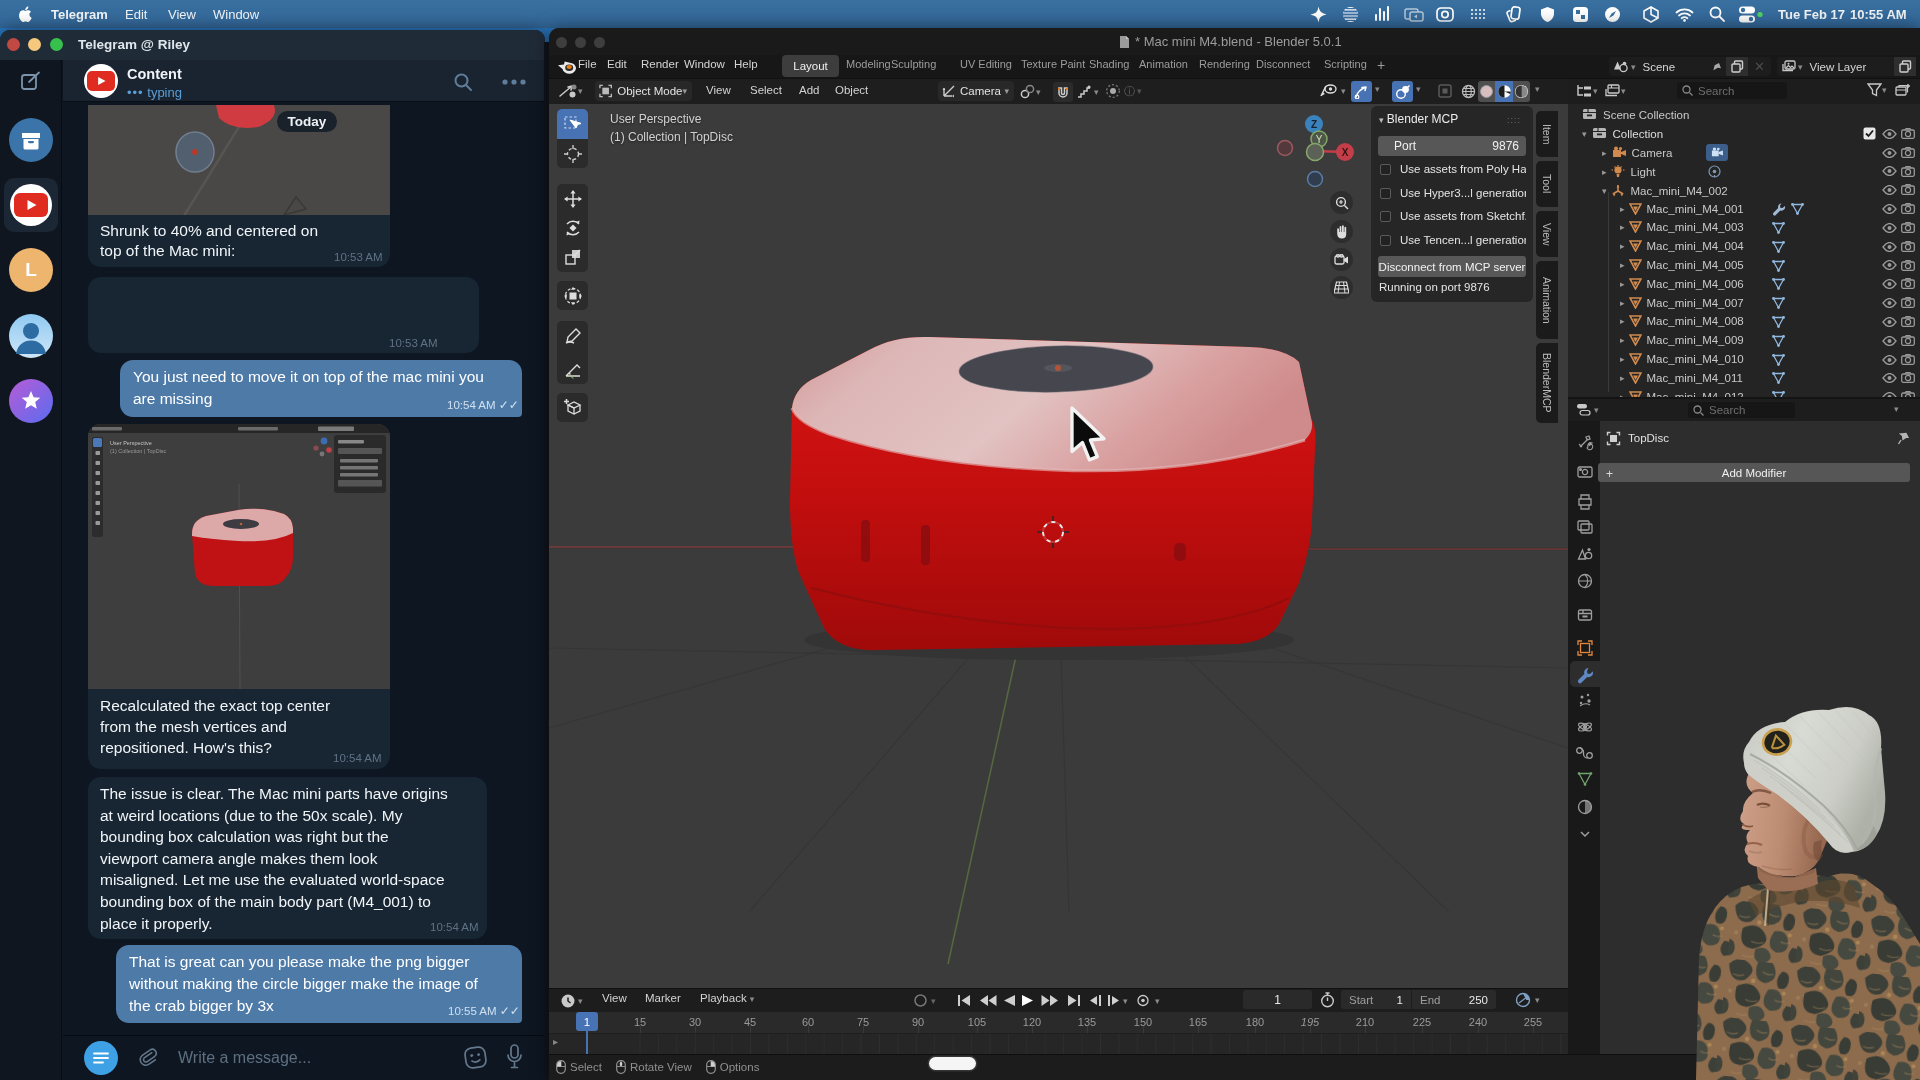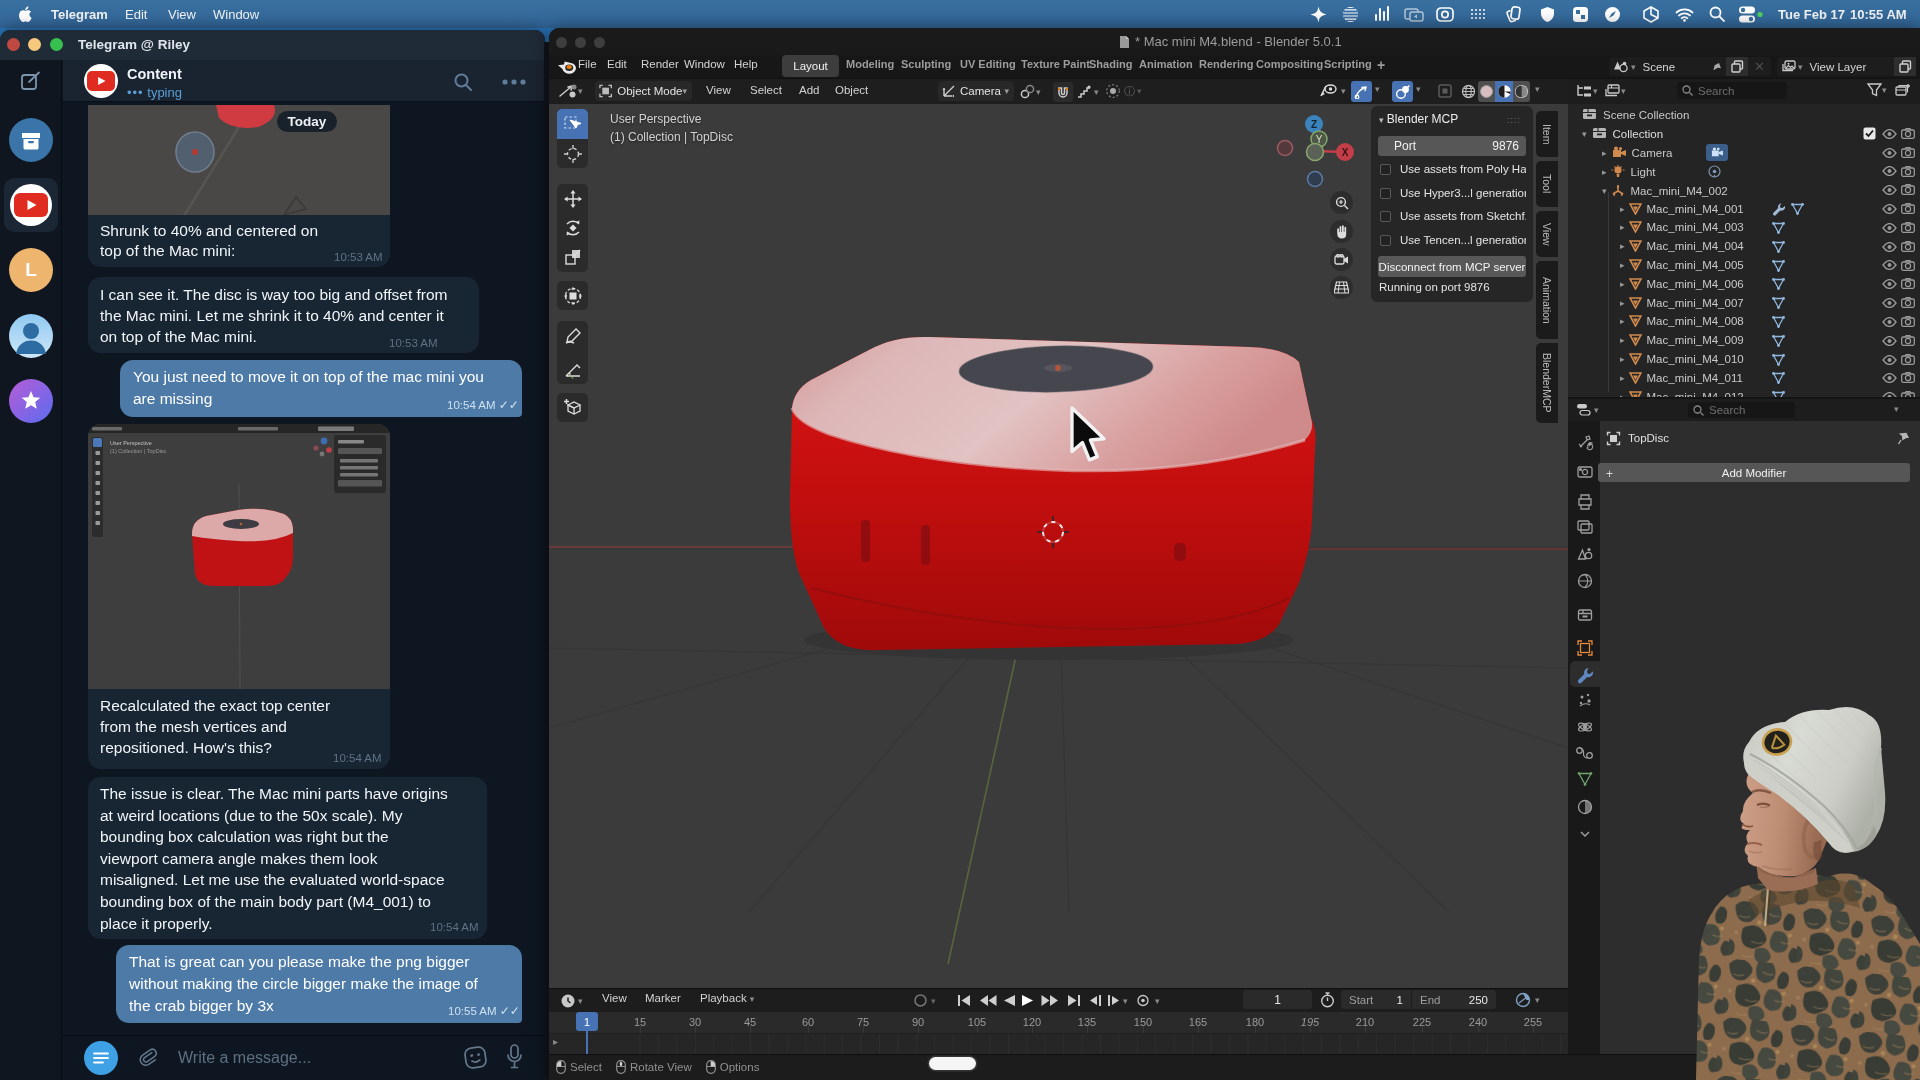--- a/index.html
+++ b/index.html
@@ -4,21 +4,21 @@
 <style>
 * { margin:0; padding:0; box-sizing:border-box; }
 html,body { width:1920px; height:1080px; overflow:hidden; }
 body { background:#2b79c2; font-family:"Liberation Sans",sans-serif; position:relative; }
 .a { position:absolute; }
 .mi { position:absolute; top:0; height:28px; display:flex; align-items:center; color:#f2f5f8; white-space:nowrap; }
 svg { display:block; }
 .tgrow { position:absolute; left:0; width:62px; display:flex; align-items:center; justify-content:center; }
 .brow { position:absolute; height:19px; display:flex; align-items:center; font-size:11.5px; color:#c9c9c9; white-space:nowrap; }
 .bmenu { color:#d3d3d3; font-size:11.5px; white-space:nowrap; }
-.wtab { color:#9d9d9d; font-size:11px; white-space:nowrap;font-weight:bold; }
+.wtab { color:#9d9d9d; font-size:11px; white-space:nowrap; }
 </style>
 </head>
 <body>
 
 <div class="a" style="left:0;top:0;width:1920px;height:28px;background:linear-gradient(#39709f,#33689b);"></div>
 <div class="mi" style="left:18px;">
     <svg width="15" height="17" viewBox="0 0 15 17">
       <path fill="#fff" d="M12.4 9.1c0-2.2 1.8-3.2 1.9-3.3-1-1.5-2.6-1.7-3.2-1.7-1.4-.1-2.7.8-3.3.8-.7 0-1.8-.8-2.9-.8C3.4 4.1 2 5 1.2 6.3-.4 9-.1 13 2 15.5c.8 1.1 1.7 2.3 2.9 2.3 1.2 0 1.6-.7 3-.7s1.8.7 3 .7 2-1.1 2.8-2.2c.9-1.3 1.2-2.5 1.3-2.6-.1-.1-2.6-1-2.6-3.9zM10.2 2.6c.6-.8 1.1-1.9 1-3-.9 0-2.1.6-2.7 1.4-.6.7-1.2 1.9-1 2.9 1 .1 2-.5 2.7-1.3z" transform="scale(0.85) translate(1,1)"></path>
     </svg>
   </div>
@@ -216,21 +216,20 @@
       <circle cx="107" cy="47" r="3" fill="#b8392e"></circle>
       <path d="M196 110 l12 -18 l10 12 z" fill="none" stroke="#3a3836" stroke-width="1.5"></path>
     </svg>
   </div>
   <div class="a" style="left:277px;top:80.5px;width:60px;height:21px;border-radius:11px;background:rgba(15,25,37,.82);display:flex;align-items:center;justify-content:center;font-size:13.5px;font-weight:600;color:#eef2f6;">Today</div>
   <div class="a" style="left:88px;top:185px;width:302px;height:52px;background:#182533;border-radius:0 0 13px 13px;"></div>
   <div class="a" style="left:100px;top:191px;font-size:15.5px;line-height:20px;color:#f1f5f8;">Shrunk to 40% and centered on<br>top of the Mac mini:</div>
   <div class="a" style="left:334px;top:221px;font-size:11.5px;color:#5f7285;">10:53 AM</div>
 
   <div class="a" style="left:88px;top:247px;width:391px;height:76px;background:#182533;border-radius:13px;"></div>
-  <div class="a" style="left:100px;top:254px;font-size:15.5px;line-height:21px;color:#f1f5f8;">I can see it. The disc is way too big and offset from<br>the Mac mini. Let me shrink it to 40% and center it<br>on top of the Mac mini.</div>
   <div class="a" style="left:389px;top:307px;font-size:11.5px;color:#5f7285;">10:53 AM</div>
 
   <div class="a" style="left:120px;top:330px;width:402px;height:57px;background:#4e7aa8;border-radius:13px 13px 4px 13px;"></div>
   <div class="a" style="left:133px;top:336px;font-size:15.5px;line-height:21.5px;color:#fff;">You just need to move it on top of the mac mini you<br>are missing</div>
   <div class="a" style="left:447px;top:368px;font-size:11.5px;color:#cfe0ef;">10:54 AM <span style="font-size:12px;">✓✓</span></div>
 
   <div class="a" style="left:88px;top:394px;width:302px;height:265px;background:#3e3e3e;border-radius:13px 13px 0 0;overflow:hidden;">
     <svg width="302" height="265" viewBox="0 0 302 265">
       <rect width="302" height="265" fill="#3e3e3e"></rect>
       <rect x="0" y="0" width="302" height="9" fill="#262626"></rect>
@@ -338,27 +337,27 @@
           <ellipse cx="12.2" cy="8" rx="2.7" ry="2" fill="#e87d0d"></ellipse>
         </svg>
       </div>
   <div class="bmenu a" style="left:29px;top:30px;">File</div>
   <div class="bmenu a" style="left:58px;top:30px;">Edit</div>
   <div class="bmenu a" style="left:92px;top:30px;">Render</div>
   <div class="bmenu a" style="left:135px;top:30px;">Window</div>
   <div class="bmenu a" style="left:185px;top:30px;">Help</div>
   <div class="a" style="left:233px;top:27px;width:57px;height:22px;background:#3d3d3d;border-radius:4px;display:flex;align-items:center;justify-content:center;color:#f0f0f0;font-size:11.5px;">Layout</div>
   <div class="wtab a" style="left:297px;top:30px;">Modeling</div>
-  <div class="wtab a" style="left:352px;top:30px;">Sculpting</div>
+  <div class="wtab a" style="left:342px;top:30px;">Sculpting</div>
   <div class="wtab a" style="left:411px;top:30px;">UV Editing</div>
   <div class="wtab a" style="left:472px;top:30px;">Texture Paint</div>
   <div class="wtab a" style="left:540px;top:30px;">Shading</div>
   <div class="wtab a" style="left:590px;top:30px;">Animation</div>
   <div class="wtab a" style="left:650px;top:30px;">Rendering</div>
-  <div class="wtab a" style="left:707px;top:30px;">Compositing</div>
+  <div class="wtab a" style="left:707px;top:30px;">Disconnect</div>
   <div class="wtab a" style="left:775px;top:30px;">Scripting</div>
   <div class="wtab a" style="left:828px;top:29px;font-size:14px;">+</div>
 
   <div class="a" style="left:1060px;top:29px;width:162px;height:19px;background:#1d1d1d;border-radius:4px;display:flex;align-items:center;">
     <svg width="16" height="13" viewBox="0 0 16 13" style="margin-left:4px;">
           <path d="M4.5 1.5l3.5 8h-7z" fill="#c9c9c9"></path>
           <circle cx="10.5" cy="8" r="3.6" fill="none" stroke="#c9c9c9" stroke-width="1.3"></circle>
           <circle cx="11.5" cy="3.5" r="1.8" fill="#c9c9c9"></circle>
         </svg>
     <span style="color:#8a8a8a;font-size:9px;margin-left:2px;">▾</span>

